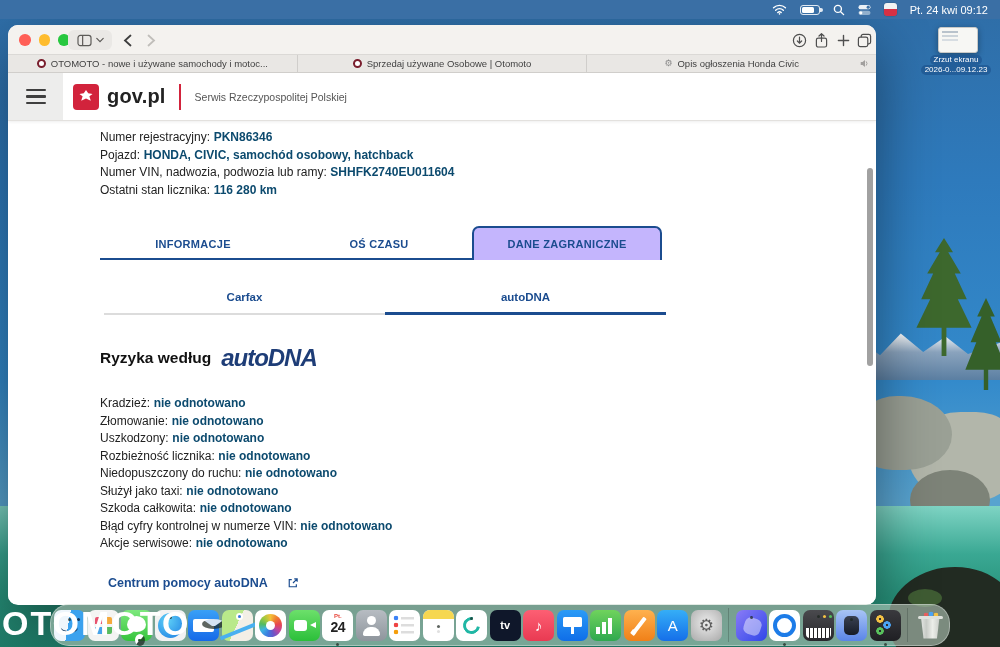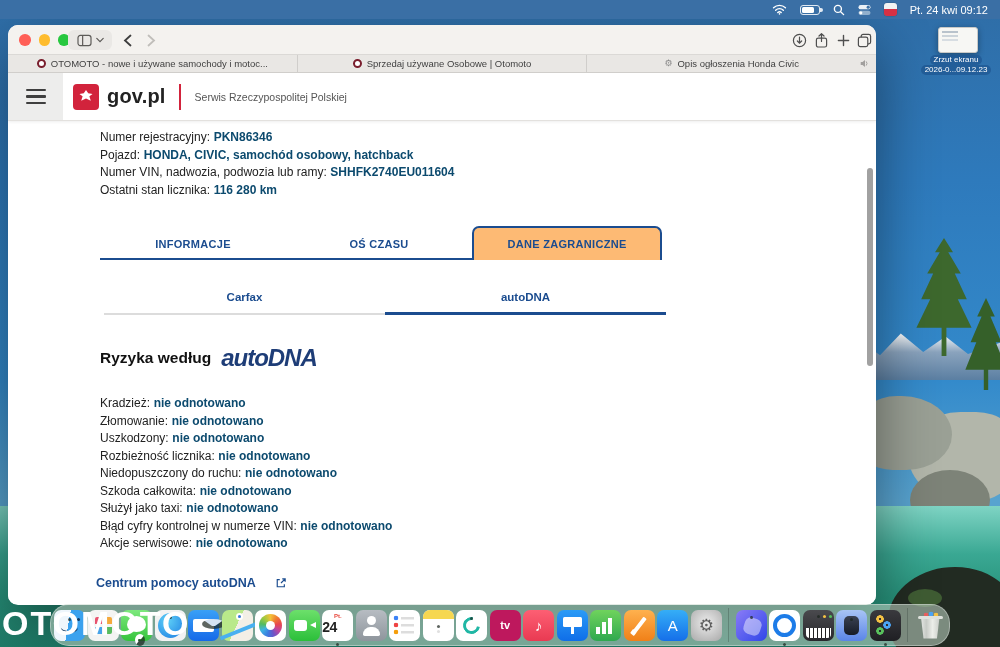--- a/index.html
+++ b/index.html
@@ -66,29 +66,29 @@
 .burger i{width:20px;height:2.5px;background:#3f3f3f;border-radius:1px}
 .emblem{width:26px;height:26px;background:#d2233c;border-radius:4px;margin-left:10px;display:flex;align-items:center;justify-content:center;flex:0 0 auto}
 .brand{font-size:20px;font-weight:700;color:#222;margin-left:8px;letter-spacing:.2px}
 .redline{width:2px;height:26px;background:#d2233c;margin:0 14px 0 13px}
 .tagline{font-size:10.5px;color:#555}
 
 .vehicle{position:absolute;left:92px;top:56px;font-size:12px;line-height:17.5px;color:#222}
 .vehicle b,.risklist b{color:#0c4a6e;margin-left:.3em}
 .maintabs{position:absolute;left:92px;top:153px;width:562px;display:flex;align-items:flex-end}
 .mtab{flex:1;height:31px;line-height:30px;text-align:center;font-weight:700;font-size:11px;color:#1b4c8f;border-bottom:2px solid #1b4c8f;letter-spacing:.3px}
-.mtab.active{height:34px;line-height:32px;border:2px solid #1b4c8f;border-bottom:none;border-radius:7px 7px 0 0;background:#fdba74}
+.mtab.active{height:34px;line-height:32px;border:2px solid #1b4c8f;border-bottom:none;border-radius:7px 7px 0 0;background:#c4b5fd}
 .subtabs{position:absolute;left:96px;top:218px;width:562px;display:flex}
 .stab{flex:1;text-align:center;font-weight:700;font-size:11.5px;color:#1b4c8f;padding-bottom:9px;border-bottom:2px solid #dcdcdc}
 .stab.active{border-bottom:3px solid #1b4c8f}
 .riskhead{position:absolute;left:92px;top:271px;display:flex;align-items:center;gap:10px}
 .riskhead .rh{font-size:15.5px;font-weight:800;color:#111}
 .adnlogo{font-size:24px;font-weight:700;font-style:italic;color:#1e3d77;letter-spacing:-1px}
 .risklist{position:absolute;left:92px;top:322px;font-size:12px;line-height:17.5px;color:#222}
-.helplink{position:absolute;left:88px;top:503px;font-size:12.5px;font-weight:700;color:#1b4c8f;display:flex;align-items:center;gap:20px;cursor:pointer}
+.helplink{position:absolute;left:100px;top:503px;font-size:12.5px;font-weight:700;color:#1b4c8f;display:flex;align-items:center;gap:20px;cursor:pointer}
 .pgscroll{position:absolute;right:3px;top:95px;width:6px;height:198px;background:#979797;border-radius:3px;opacity:.9}
 
 
 .dock{position:absolute;left:50px;right:50px;bottom:1px;height:42px;z-index:15;background:rgba(184,203,189,.60);border:1px solid rgba(255,255,255,.35);border-radius:19px;display:flex;align-items:center;justify-content:center;gap:2.5px;padding:0 6px}
 .di{position:relative;width:31px;height:31px;border-radius:7px;flex:0 0 auto}
 .di.run:after{content:"";position:absolute;bottom:-5px;left:50%;margin-left:-1.5px;width:3px;height:3px;border-radius:50%;background:rgba(25,35,28,.7)}
 .dsep{width:1px;height:34px;background:rgba(40,55,45,.28);margin:0 4px;flex:0 0 auto}
 .g{position:absolute;inset:0;display:flex;align-items:center;justify-content:center;color:#fff}
 
 .i-finder{background:linear-gradient(100deg,#eef6fc 46%,#3ba2ee 46%)}
@@ -113,37 +113,37 @@
 .i-maps:before{content:"";position:absolute;left:-3px;bottom:8px;width:40px;height:4px;background:#49b0f0;transform:rotate(-22deg)}
 .i-maps:after{content:"";position:absolute;right:3px;top:3px;width:12px;height:12px;border-radius:50%;background:#2f7bf0;box-shadow:inset 0 0 0 2px #2f7bf0;border:2px solid #fff}
 .i-photos{background:#fff}
 .i-photos:before{content:"";position:absolute;inset:4px;border-radius:50%;background:conic-gradient(#f3c13a,#ef7c32,#e8484e,#c2459c,#6b55c8,#3b7de0,#3fb3e2,#53bb5e,#a4c93e,#f3c13a)}
 .i-photos:after{content:"";position:absolute;left:50%;top:50%;width:9px;height:9px;margin:-4.5px 0 0 -4.5px;background:#fff;border-radius:50%}
 .i-facetime{background:linear-gradient(#6ce06a,#2bbf3a)}
 .i-facetime:before{content:"";position:absolute;left:5px;top:10px;width:13px;height:11px;background:#fff;border-radius:3px}
 .i-facetime:after{content:"";position:absolute;right:4px;top:12px;border-top:3.5px solid transparent;border-bottom:3.5px solid transparent;border-right:6px solid #fff}
 .i-calendar{background:#fff}
 .cwd{position:absolute;top:3px;left:0;right:0;text-align:center;font-size:6px;font-weight:700;color:#e8493f}
-.cday{position:absolute;top:9px;left:0;right:0;font-size:14px;font-weight:600;color:#222;letter-spacing:-.5px}
+.cday{position:absolute;top:9px;left:0;right:0;text-align:center;font-size:14px;font-weight:600;color:#222;letter-spacing:-.5px}
 .i-contacts{background:linear-gradient(#b7bcc2,#8e959c)}
 .i-contacts:before{content:"";position:absolute;left:50%;top:6px;width:9px;height:9px;margin-left:-4.5px;border-radius:50%;background:#fff}
 .i-contacts:after{content:"";position:absolute;left:50%;bottom:5px;width:17px;height:9px;margin-left:-8.5px;border-radius:9px 9px 2px 2px;background:#fff}
 .i-reminders{background:#fff;background-image:
  radial-gradient(circle at 7px 8px,#3b82f6 0 2px,transparent 2.6px),
  radial-gradient(circle at 7px 15px,#ef4444 0 2px,transparent 2.6px),
  radial-gradient(circle at 7px 22px,#f59e0b 0 2px,transparent 2.6px),
  linear-gradient(#ddd,#ddd),linear-gradient(#ddd,#ddd),linear-gradient(#ddd,#ddd);
  background-repeat:no-repeat;background-size:auto,auto,auto,13px 2.5px,13px 2.5px,13px 2.5px;background-position:0 0,0 0,0 0,12px 7px,12px 14px,12px 21px}
 .i-notes{background:linear-gradient(#fff,#fff);overflow:hidden}
 .i-notes:before{content:"";position:absolute;left:0;right:0;top:0;height:9px;background:#f6d750}
 .i-notes:after{content:"";position:absolute;left:5px;right:5px;top:15px;height:2px;background:#e0e0e0;box-shadow:0 5px 0 #e0e0e0}
 .i-freeform{background:#fff}
 .i-freeform:before{content:"";position:absolute;inset:7px;border:3px solid #20b7a5;border-radius:50%;border-right-color:transparent;transform:rotate(-35deg)}
 .i-freeform:after{content:"";position:absolute;right:6px;top:7px;width:4px;height:4px;border-radius:50%;background:#ef7c60}
-.i-appletv{background:#be185d}
+.i-appletv{background:#0f172a}
 .i-appletv .g{font-size:11px;font-weight:600}
 .i-music{background:linear-gradient(#fd5f73,#e93a52)}
 .i-music .g{font-size:15px}
 .i-keynote{background:linear-gradient(#2b9bf7,#0f6ee8)}
 .i-keynote:before{content:"";position:absolute;left:6px;right:6px;top:7px;height:10px;background:#fff;border-radius:1.5px}
 .i-keynote:after{content:"";position:absolute;left:50%;top:17px;width:2.5px;height:7px;margin-left:-1.25px;background:#fff}
 .i-numbers{background:linear-gradient(#6fd35c,#2fa84f);background-image:
  linear-gradient(#fff,#fff),linear-gradient(#fff,#fff),linear-gradient(#fff,#fff),linear-gradient(#6fd35c,#2fa84f);
  background-repeat:no-repeat;background-size:4px 7px,4px 12px,4px 16px,100% 100%;background-position:6px 17px,12px 12px,18px 8px,0 0}
 .i-pages{background:linear-gradient(#ffb14e,#f08018)}
@@ -349,22 +349,22 @@
       <span class="rh">Ryzyka według</span>
       <span class="adnlogo">autoDNA</span>
     </div>
 
     <div class="risklist">
       <div><span>Kradzież:</span><b>nie odnotowano</b></div>
       <div><span>Złomowanie:</span><b>nie odnotowano</b></div>
       <div><span>Uszkodzony:</span><b>nie odnotowano</b></div>
       <div><span>Rozbieżność licznika:</span><b>nie odnotowano</b></div>
       <div><span>Niedopuszczony do ruchu:</span><b>nie odnotowano</b></div>
+      <div><span>Służył jako taxi:</span><b>nie odnotowano</b></div>
       <div><span>Szkoda całkowita:</span><b>nie odnotowano</b></div>
-      <div><span>Służył jako taxi:</span><b>nie odnotowano</b></div>
       <div><span>Błąd cyfry kontrolnej w numerze VIN:</span><b>nie odnotowano</b></div>
       <div><span>Akcje serwisowe:</span><b>nie odnotowano</b></div>
     </div>
 
     <div class="helplink">
       <span>Centrum pomocy autoDNA</span>
       <span>
           <svg width="10" height="10" viewBox="0 0 12 12" fill="none" stroke="#1b4c8f" stroke-width="1.4">
             <path d="M4.5 2H1.5v8.5H10V7.5"></path>
             <path d="M6 6l5-5M7.5 1H11v3.5"></path>

